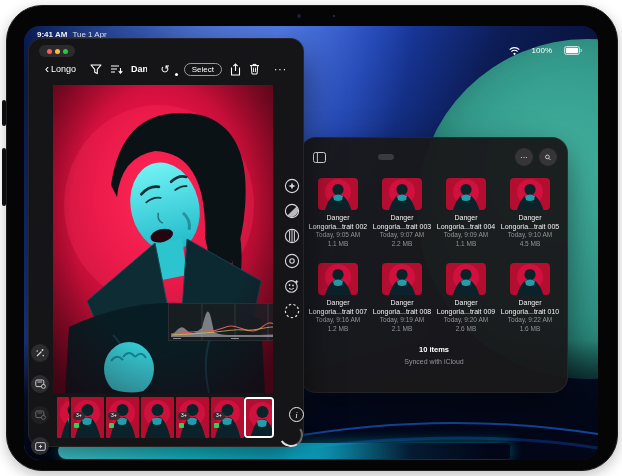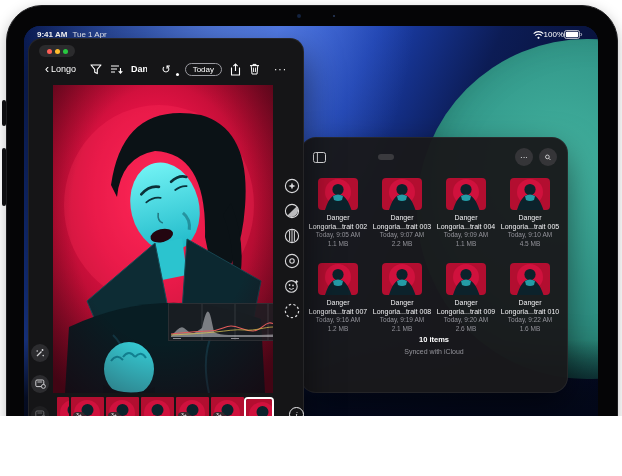--- a/index.html
+++ b/index.html
@@ -1,17 +1,17 @@
 <!DOCTYPE html>
 <html><head>
 <meta charset="utf-8">
 <style>
   html,body{margin:0;padding:0;background:#ffffff;width:622px;height:476px;
     font-family:"Liberation Sans",sans-serif;-webkit-font-smoothing:antialiased;}
-  .page{position:relative;width:622px;height:416px;background:#fff;overflow:hidden;}
+  .page{position:relative;width:622px;height:476px;background:#fff;overflow:hidden;}
   
   .side-btn{position:absolute;left:2px;width:4px;background:#101012;border-radius:2px;z-index:0;}
   .device{position:absolute;left:6px;top:5px;width:610px;height:464px;background:#050506;
     border-radius:36px;border:1px solid #1d1d1f;z-index:1;box-shadow:0 4px 14px rgba(0,0,0,.25);}
   .cam-dot{position:absolute;border-radius:50%;background:#14233f;}
   .screen{position:absolute;left:24px;top:26px;width:574px;height:434px;border-radius:16px;
     overflow:hidden;background:#0a1b52;z-index:2;}
   
   .wall{position:absolute;inset:0;
     background:linear-gradient(115deg,#0a1b52 0%,#16368f 16%,#3a63d8 33%,#1b3fae 46%,#0c1c55 62%,#070f33 80%,#05091f 100%);}
@@ -25,38 +25,38 @@
   .wall-arc{position:absolute;left:0;bottom:0;width:574px;height:60px;}
   .cyan-strip{position:absolute;left:34px;top:417px;width:452px;height:16px;z-index:3;
     border-radius:10px 3px 3px 10px;
     background:linear-gradient(90deg,#53f8ff 0%,#19e4f5 28%,#0fc0e0 52%,rgba(10,90,130,.25) 78%,rgba(10,60,100,0) 95%);
     box-shadow:0 0 14px rgba(0,230,255,.45);}
   
   .statusbar{position:absolute;left:0;top:3px;width:100%;height:14px;z-index:4;color:#fff;font-size:8px;}
   .sb-left{position:absolute;left:13px;top:1px;}
   .sb-time{font-weight:700;}
   .sb-date{margin-left:5px;opacity:.92;}
-  .sb-right{position:absolute;right:15px;top:1px;display:flex;align-items:flex-end;gap:0;}
+  .sb-right{position:absolute;right:15px;top:17px;display:flex;align-items:flex-end;gap:12px;}
   
   .files-win{position:absolute;left:276px;top:111px;width:266px;height:254px;z-index:4;
     background:rgba(25,25,27,.96);border-radius:16px;border:1px solid rgba(255,255,255,.06);
     box-shadow:0 14px 34px rgba(0,0,0,.5);color:#f2f2f4;}
   .fw-header{display:flex;align-items:center;height:22px;padding:8px 10px 2px 12px;}
   .tab{background:none;border:none;color:#f2f2f4;font-size:8px;font-weight:600;
     font-family:inherit;padding:3px 8px;margin-left:4px;border-radius:10px;cursor:default;}
   .tab.active{background:#3a3a3e;color:#3f9bff;}
   .fw-circle{width:18px;height:18px;border-radius:50%;background:#353538;display:flex;
     align-items:center;justify-content:center;color:#e8e8ea;font-size:8px;margin-left:6px;border:none;}
   .spacer{flex:1;}
   .fgrid{display:grid;grid-template-columns:repeat(4,1fr);gap:14px 2px;padding:8px 6px 0 6px;}
   .fitem{text-align:center;}
   .fthumb{width:40px;height:32px;margin:0 auto 3px auto;border-radius:4px;overflow:hidden;}
   .fname{font-size:7px;line-height:1.3;color:#f2f2f4;}
   .fmeta{font-size:6.5px;line-height:1.35;color:#93939a;}
-  .fw-footer{text-align:center;margin-top:2px;}
+  .fw-footer{text-align:center;margin-top:12px;}
   .fw-count{font-size:7.5px;font-weight:700;color:#fff;}
   .fw-sync{font-size:7px;color:#93939a;margin-top:4px;}
   
   .editor-win{position:absolute;left:4px;top:12px;width:274px;height:407px;z-index:5;
     background:#151517;border-radius:14px;border:1px solid rgba(255,255,255,.07);
     box-shadow:0 16px 36px rgba(0,0,0,.55);color:#fff;}
   .traffic{position:absolute;left:10px;top:6px;width:36px;height:12px;background:#2b2b2d;
     border-radius:7px;display:flex;align-items:center;justify-content:center;gap:3px;}
   .tdot{width:5px;height:5px;border-radius:50%;}
   .toolbar{position:absolute;left:0;top:19px;width:100%;height:22px;display:flex;
@@ -322,21 +322,21 @@
               <line x1="1" y1="2" x2="9" y2="2" stroke="#fff" stroke-width="1.1"></line>
               <line x1="1" y1="5" x2="7" y2="5" stroke="#fff" stroke-width="1.1"></line>
               <line x1="1" y1="8" x2="5" y2="8" stroke="#fff" stroke-width="1.1"></line>
               <path d="M10.5 4 v5 m-1.8-1.8 l1.8 1.9 l1.8-1.9" fill="none" stroke="#fff" stroke-width="1.1"></path>
             </svg>
         </button>
         <span class="tb-title">Danger Longo...</span>
         <button class="tb-undo">
           <span>↺</span><i></i>
         </button>
-        <button class="tb-select">Today</button>
+        <button class="tb-select">Select</button>
         <button class="tb-icon">
           <svg width="11" height="13" viewBox="0 0 11 13">
               <path d="M2 5 H1.5 V12 H9.5 V5 H9" fill="none" stroke="#fff" stroke-width="1.1"></path>
               <line x1="5.5" y1="1.2" x2="5.5" y2="8" stroke="#fff" stroke-width="1.1"></line>
               <path d="M3.4 3.2 L5.5 1 L7.6 3.2" fill="none" stroke="#fff" stroke-width="1.1"></path>
             </svg>
         </button>
         <button class="tb-icon">
           <svg width="11" height="12" viewBox="0 0 11 12">
               <path d="M1 2.6 H10 M4 2.6 V1.4 H7 V2.6" fill="none" stroke="#fff" stroke-width="1"></path>

